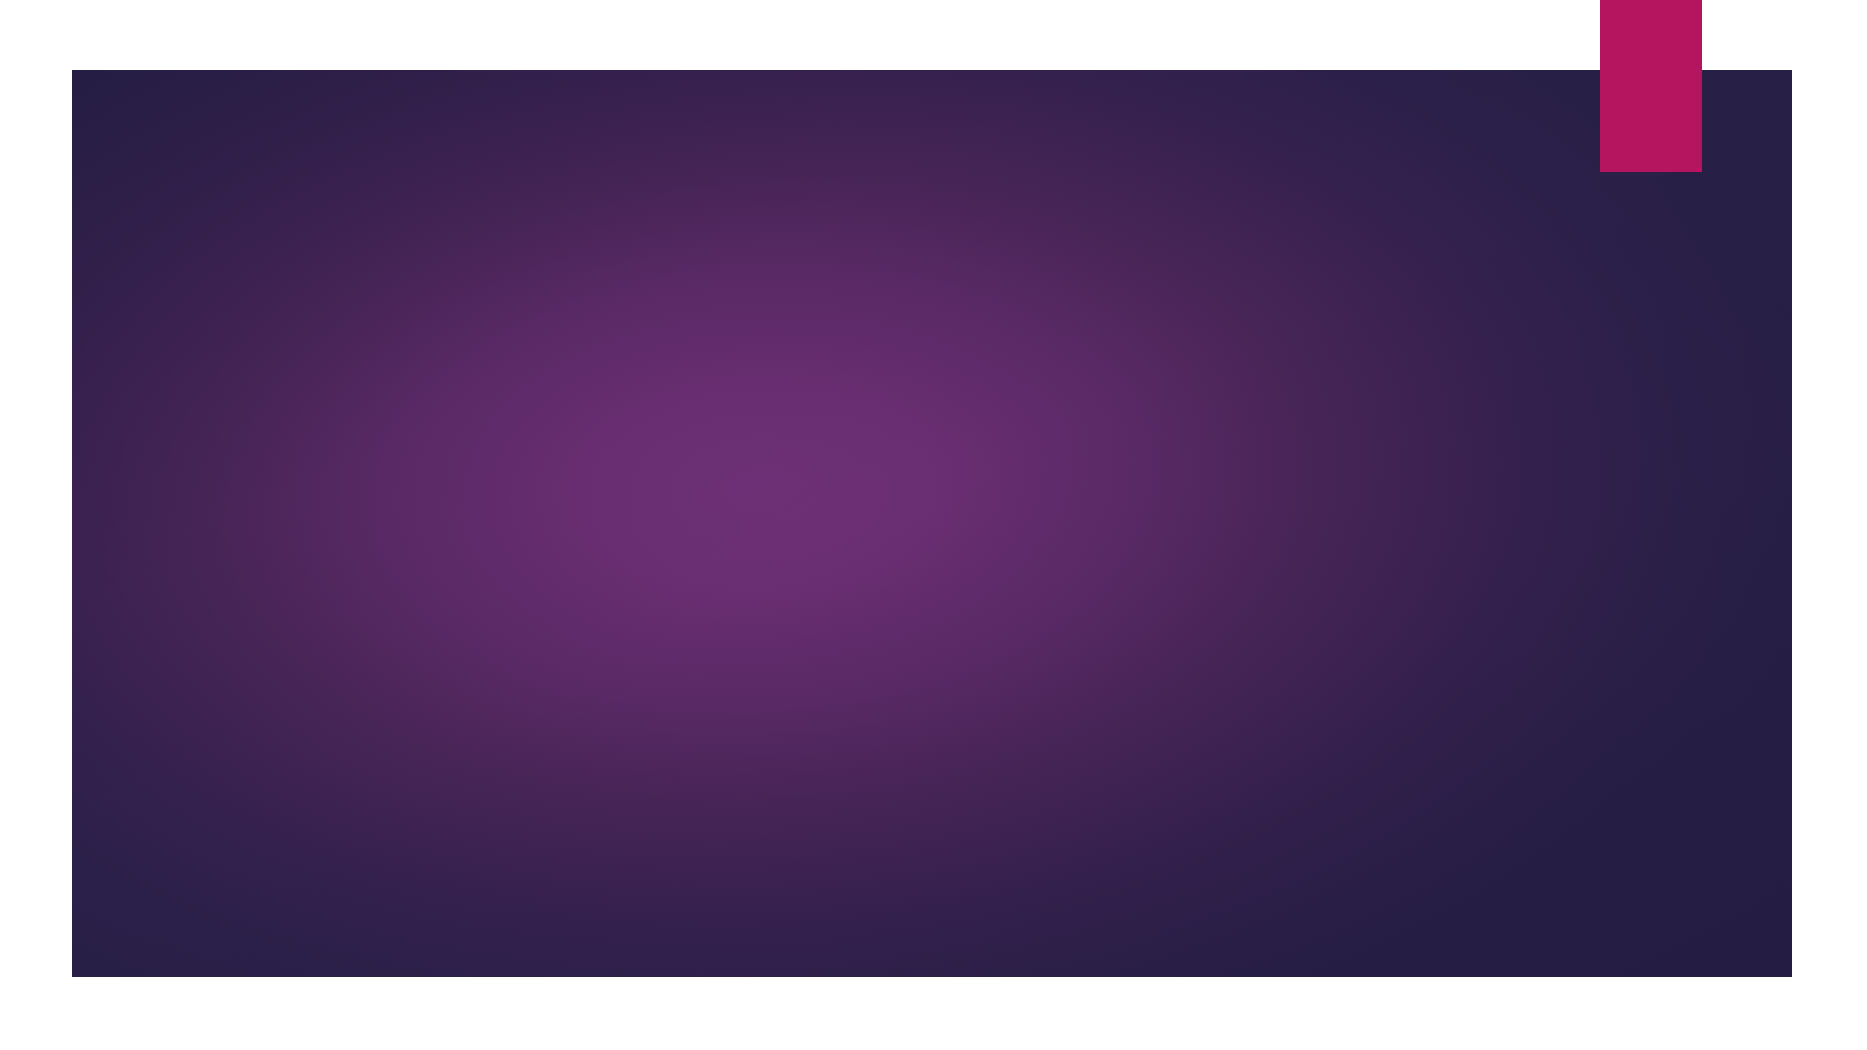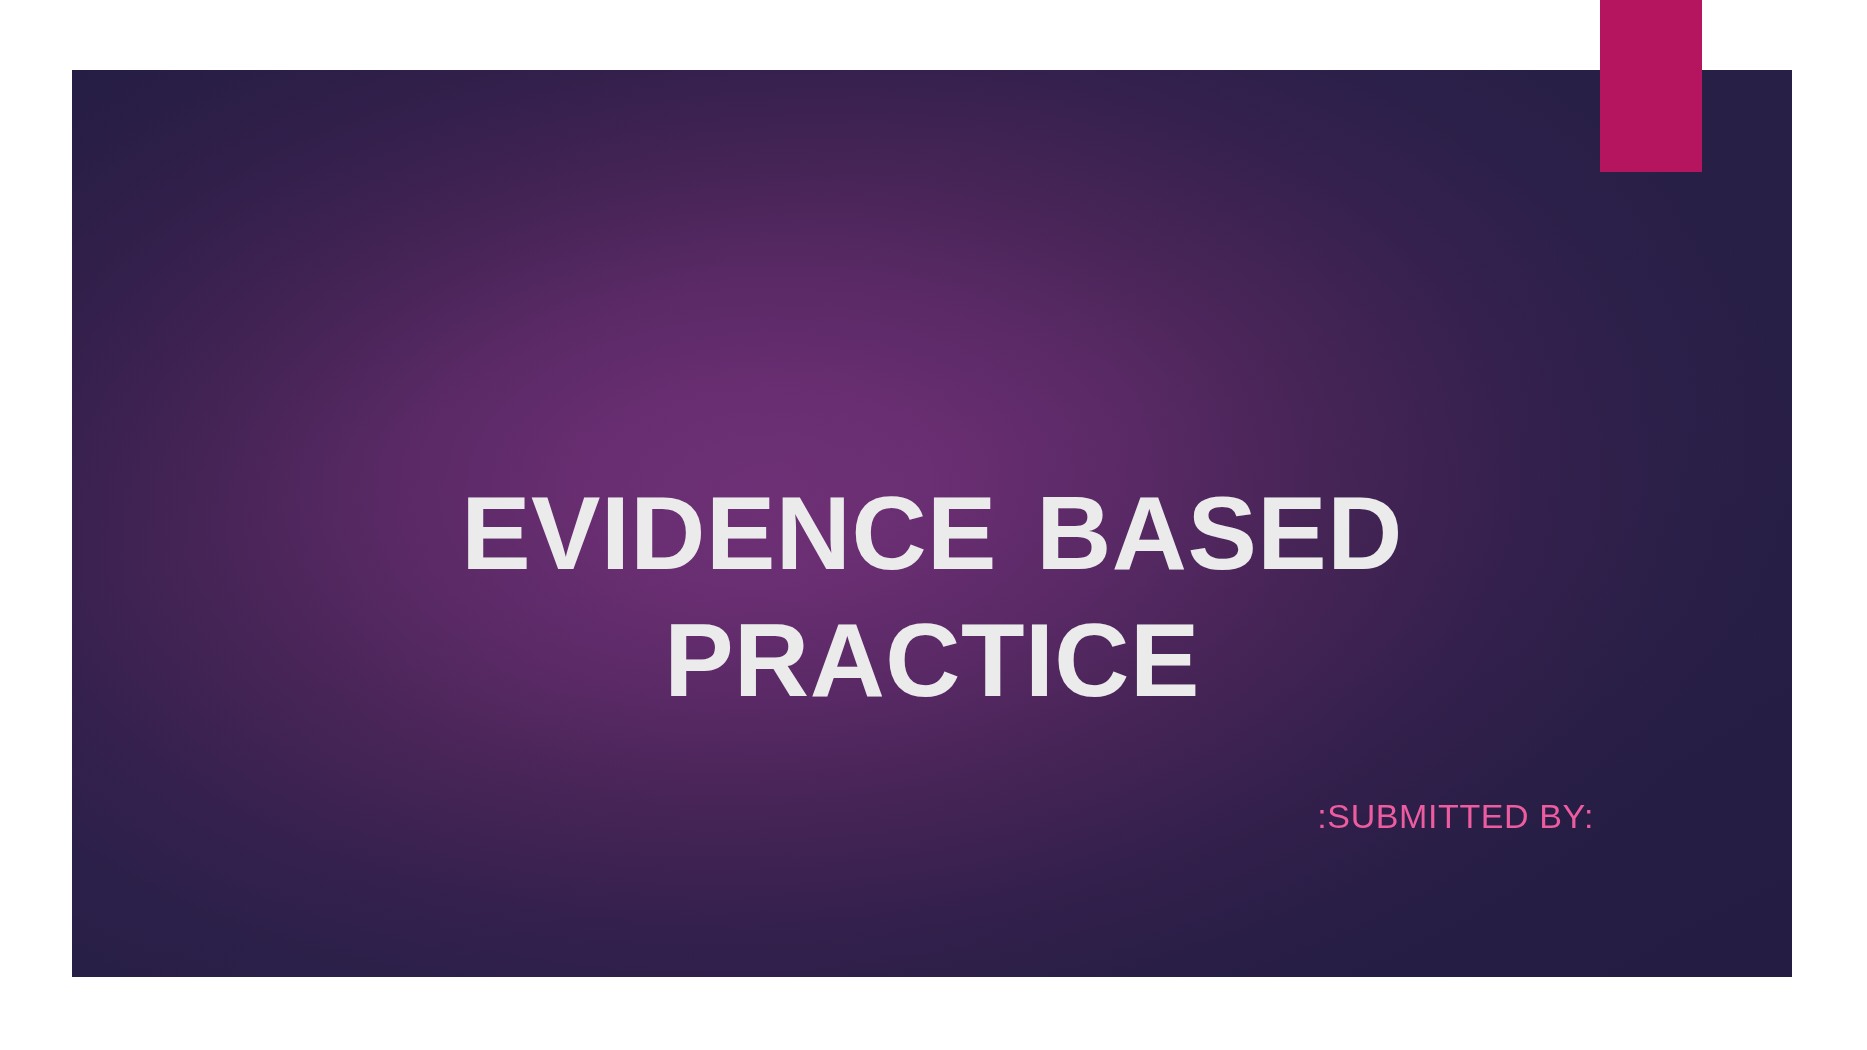--- a/index.html
+++ b/index.html
@@ -107,26 +107,19 @@
 </style>
 </head>
 <body>
 
 <div id="slide-canvas">
 
   <div id="slide">
 
     <div id="slide-vignette"></div>
 
-    <div id="title-block">
-      <h1 id="slide-title">EVIDENCE BASED
-PRACTICE</h1>
-    </div>
 
-    <div id="subtitle-block">
-      <p id="slide-subtitle">:SUBMITTED BY:</p>
-    </div>
 
   </div>
 
   <div id="accent-bar"></div>
 
 </div>
 
 </body></html>

